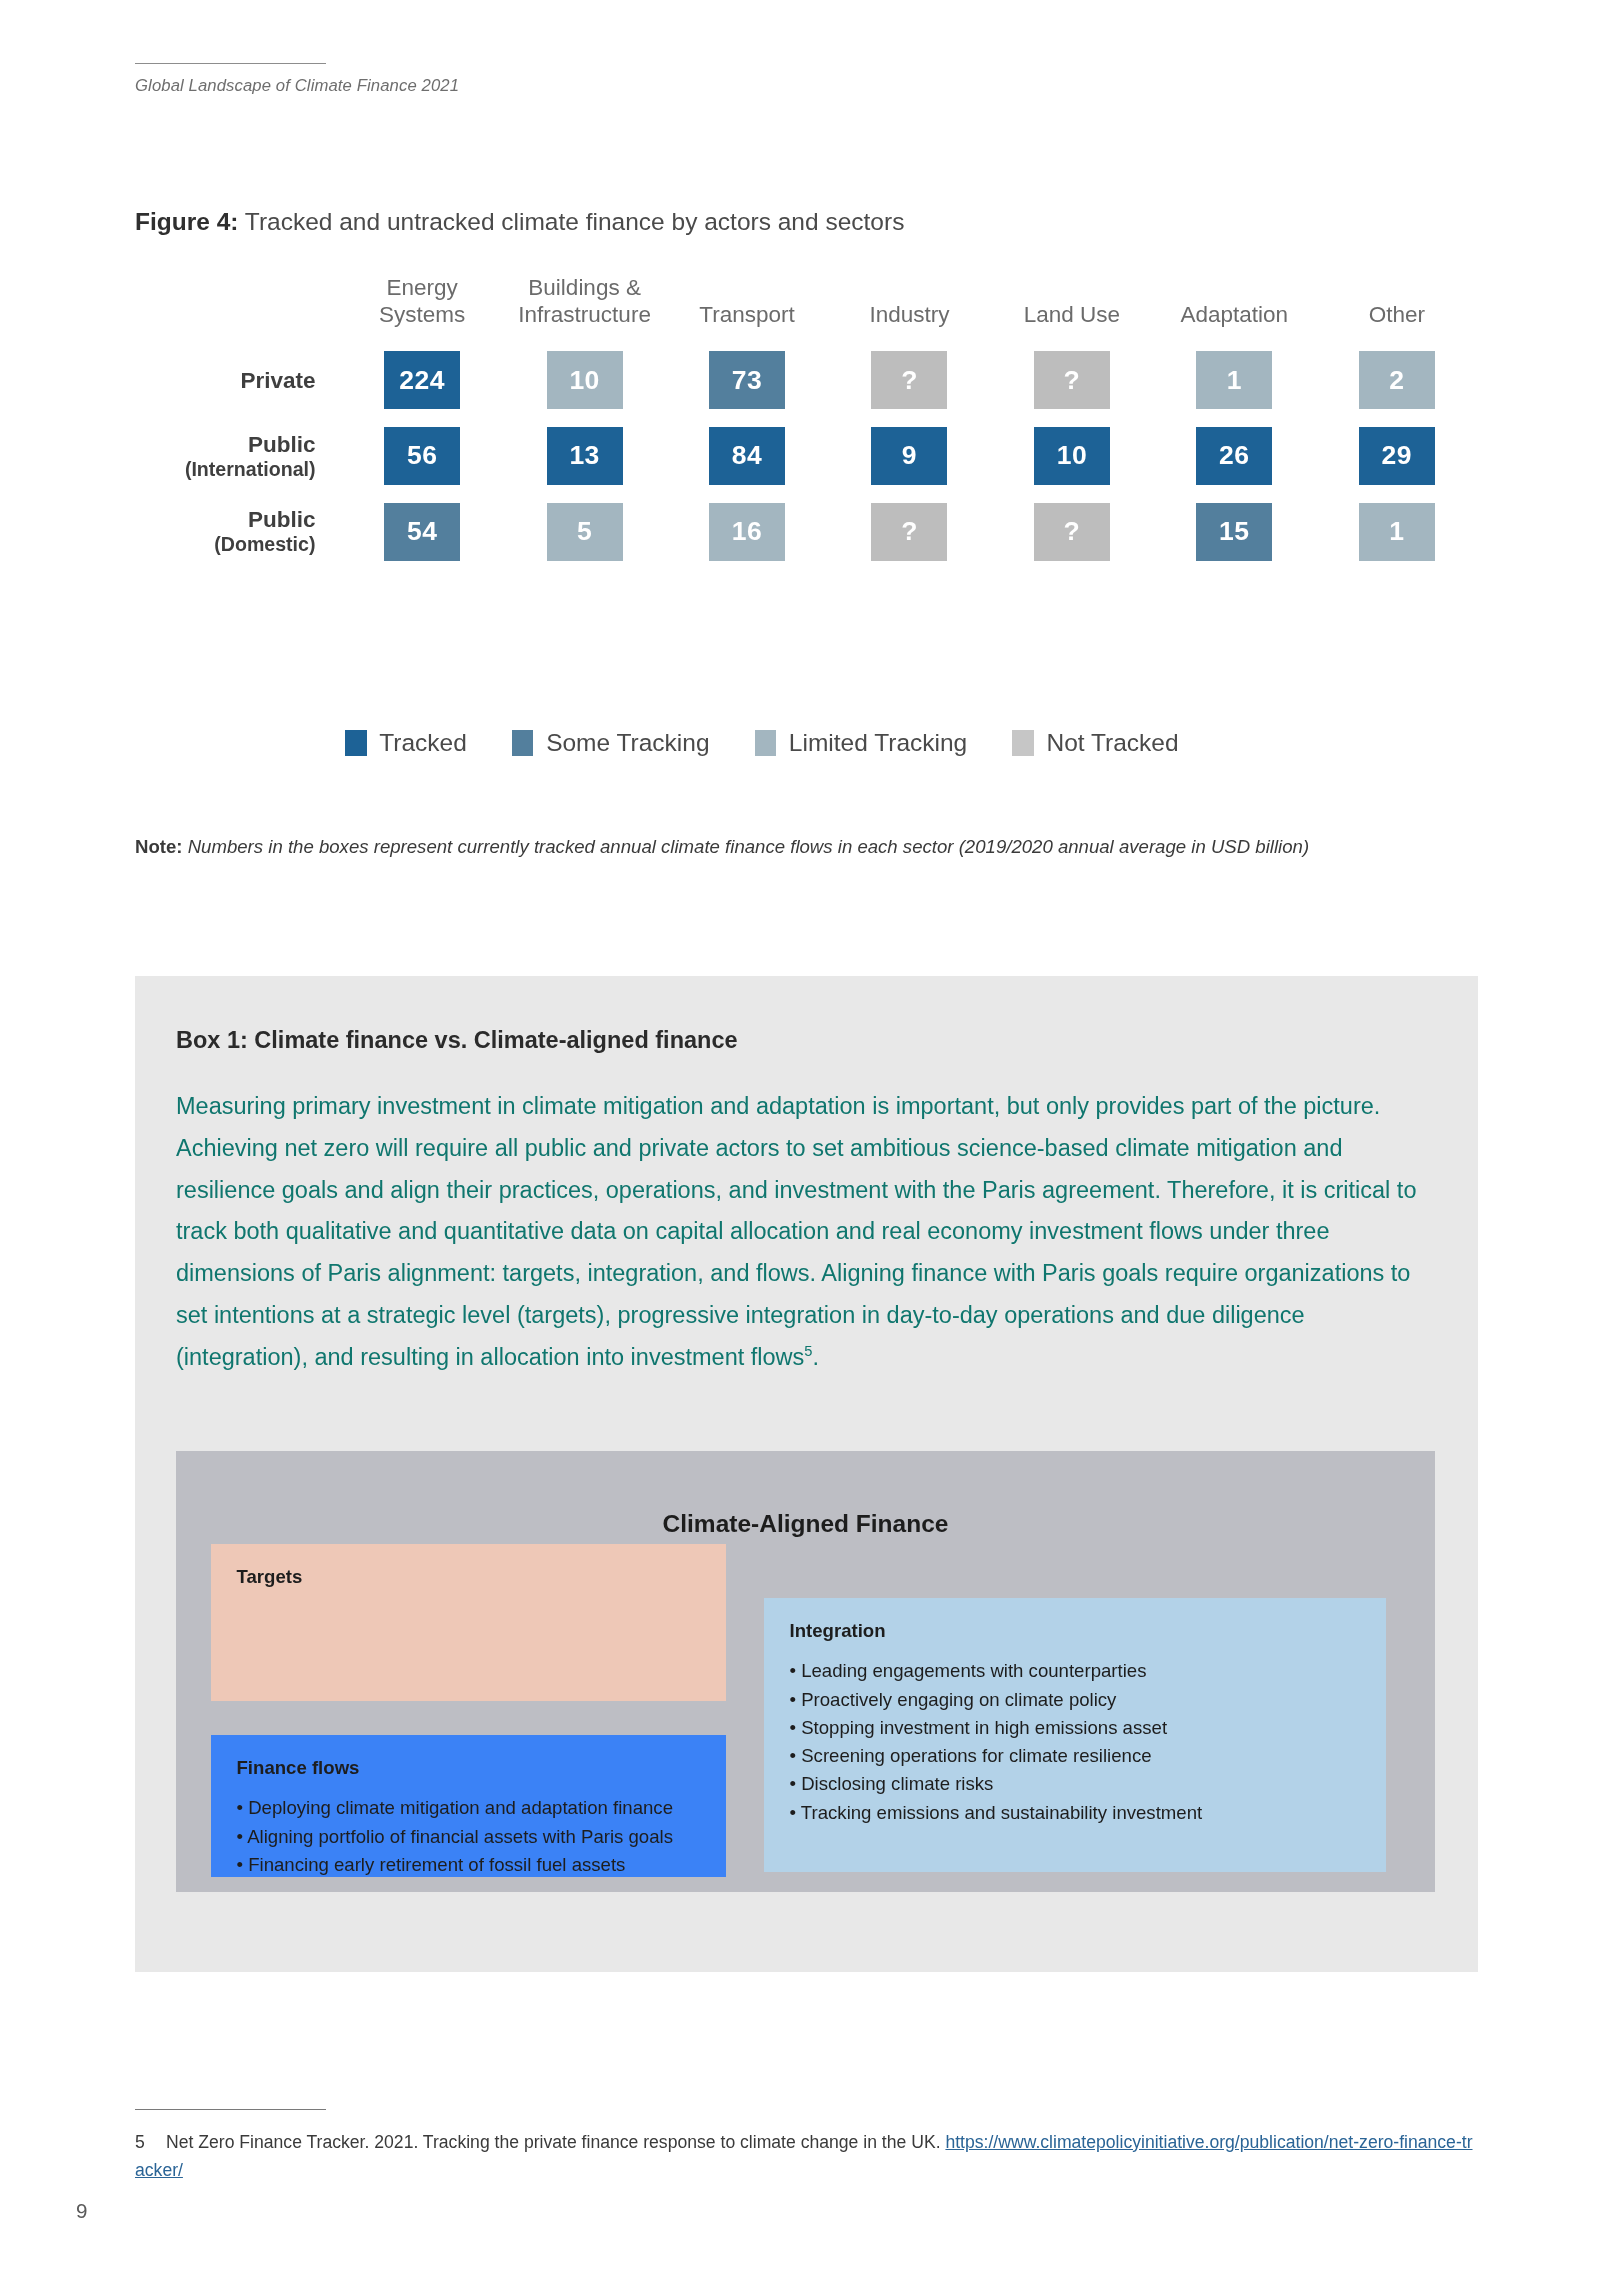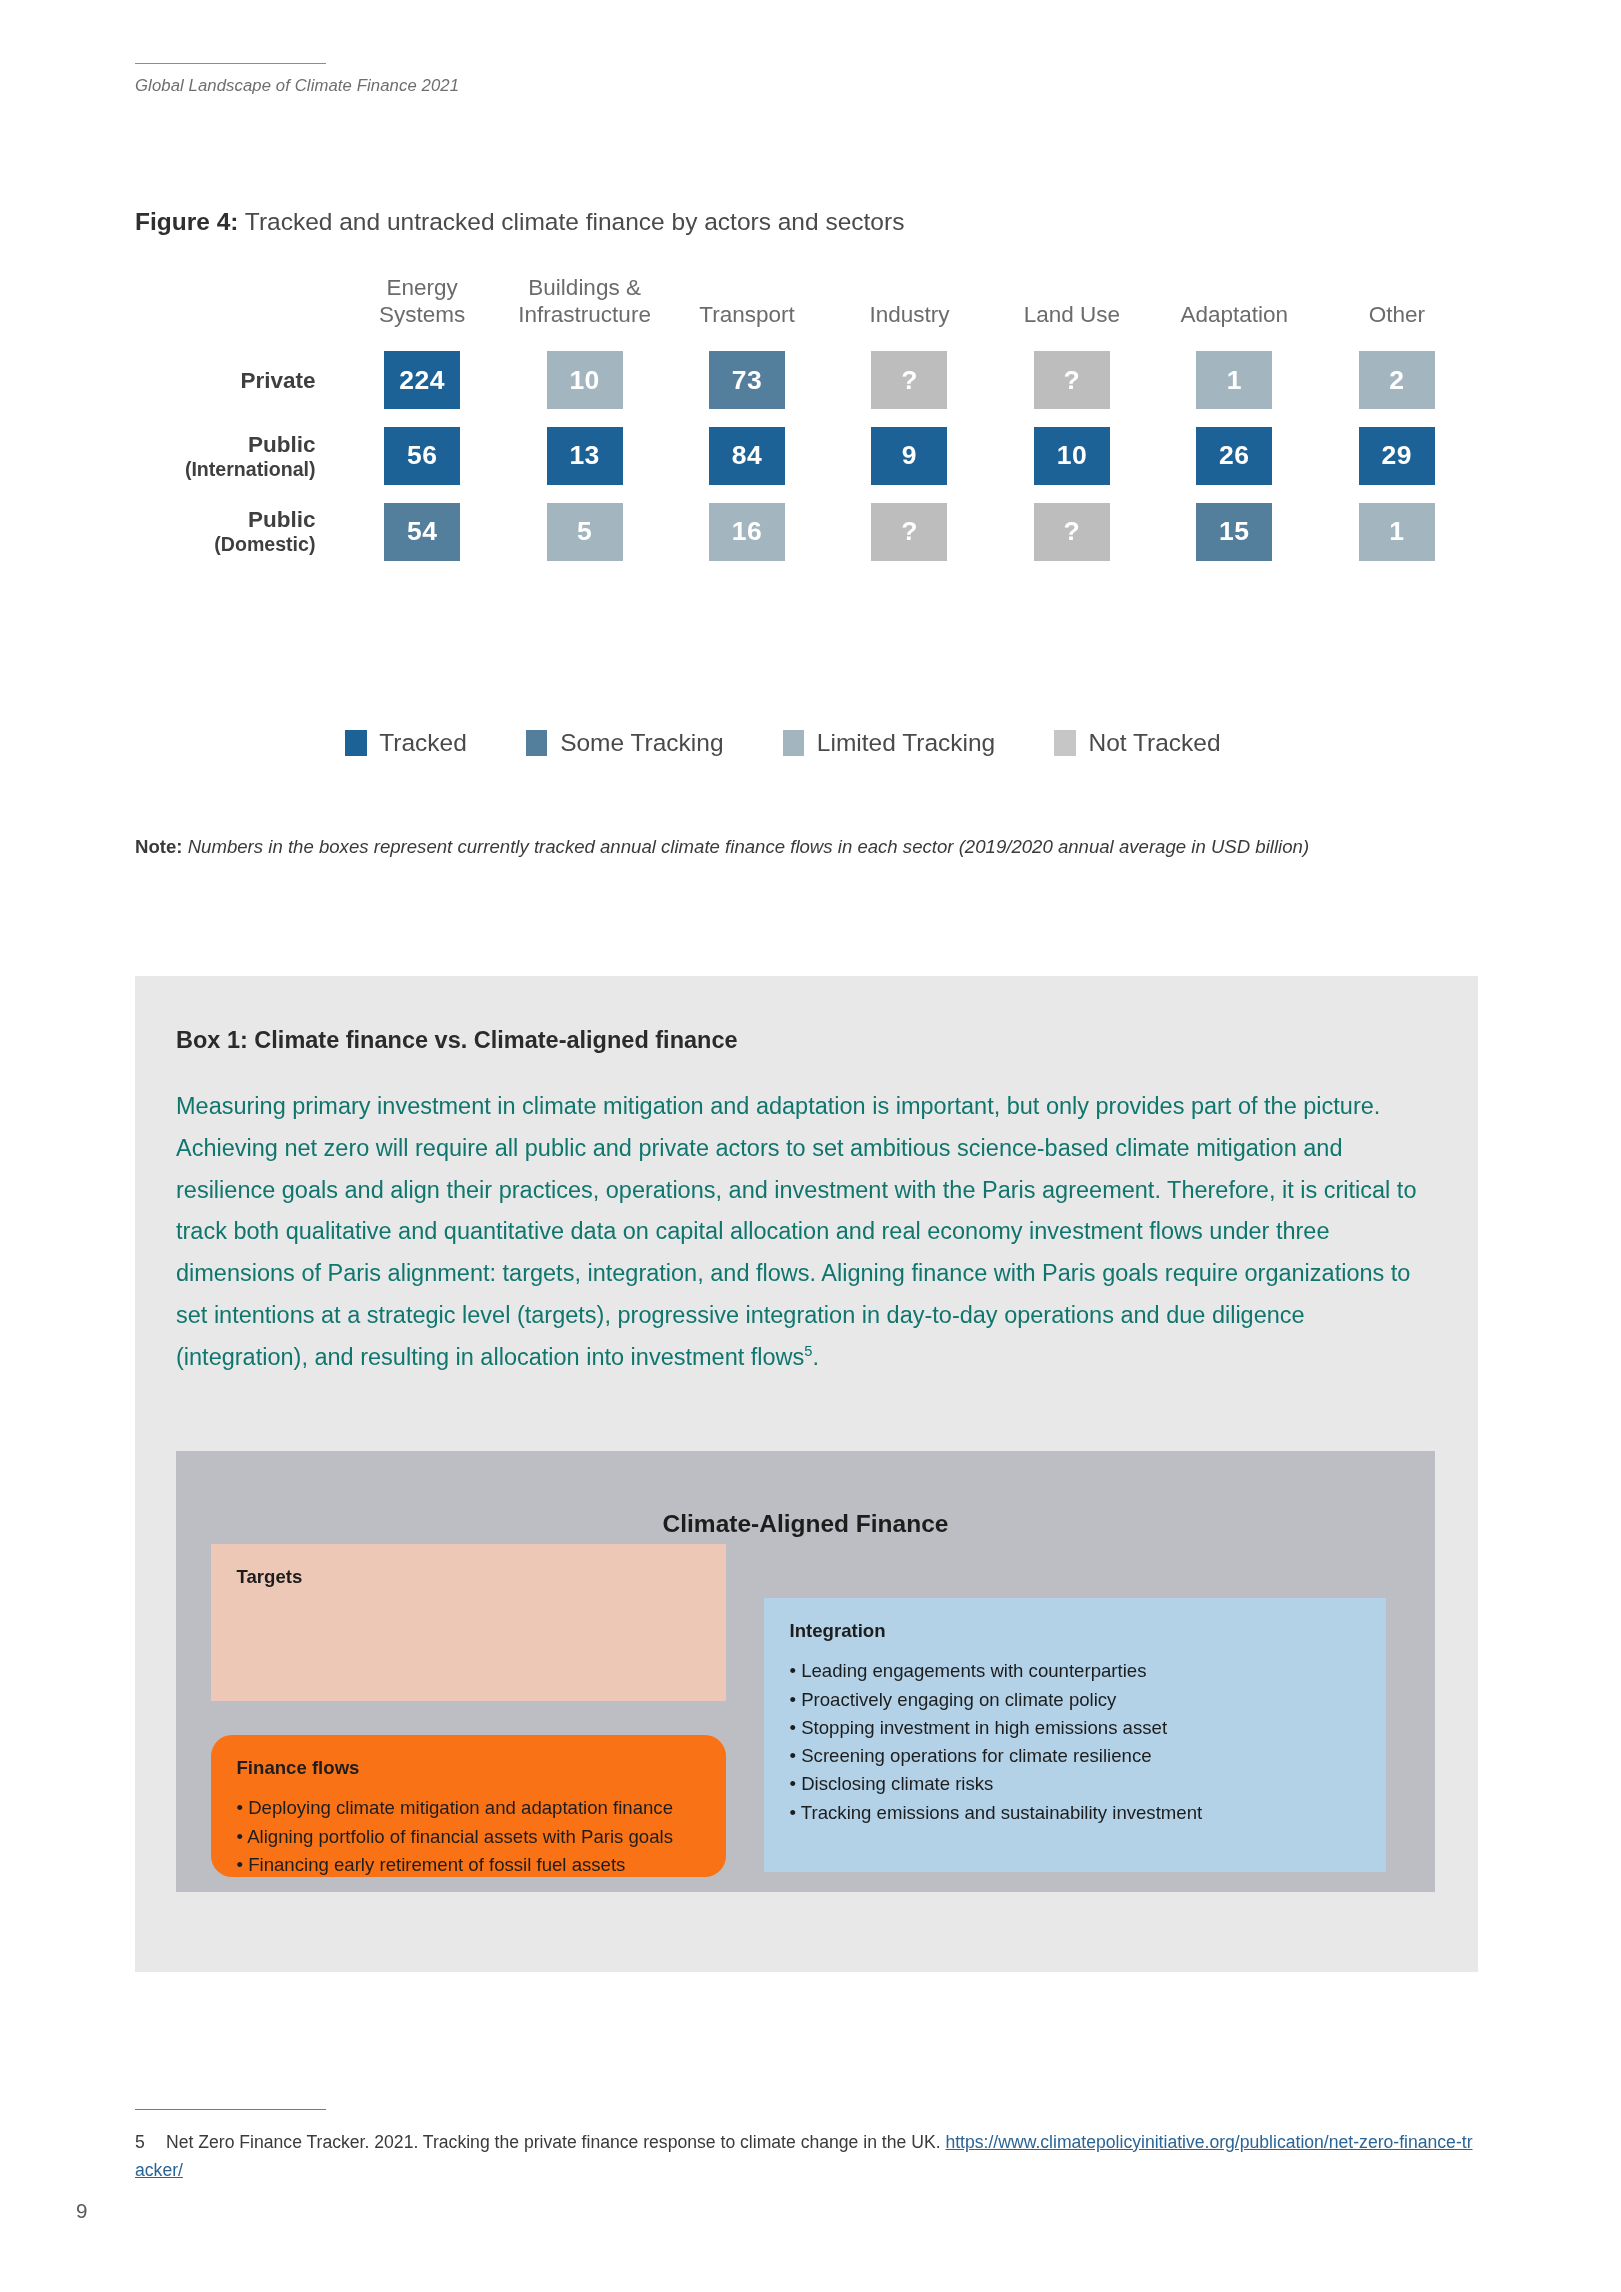--- a/index.html
+++ b/index.html
@@ -110,21 +110,21 @@
   .cell.limited      { background: #a3b6c0; }
   .cell.none         { background: #bdbdbd; }
 
   
   .legend {
     position: absolute;
     left: 345px;
     top: 729px;
     display: flex;
     align-items: center;
-    gap: 59px;
+    gap: 45px;
   }
   .legend-item {
     display: flex;
     align-items: center;
     gap: 12.7px;
   }
   .legend-swatch {
     width: 21.6px;
     height: 25.5px;
   }
@@ -231,24 +231,23 @@
     height: 157px;
     background: #eec8b7;
     padding: 21.6px 25.5px;
     box-sizing: border-box;
   }
   .panel-flows {
     left: 35px;
     top: 284px;
     width: 515px;
     height: 142px;
-    background: #f97316;
+    background: #3b82f6;
     padding: 21.6px 25.5px;
     box-sizing: border-box;
-    border-radius: 21px;
   }
   .panel-integration {
     left: 588px;
     top: 147px;
     width: 622px;
     height: 274px;
     background: #b3d2e8;
     padding: 21.6px 25.5px;
     box-sizing: border-box;
   }

